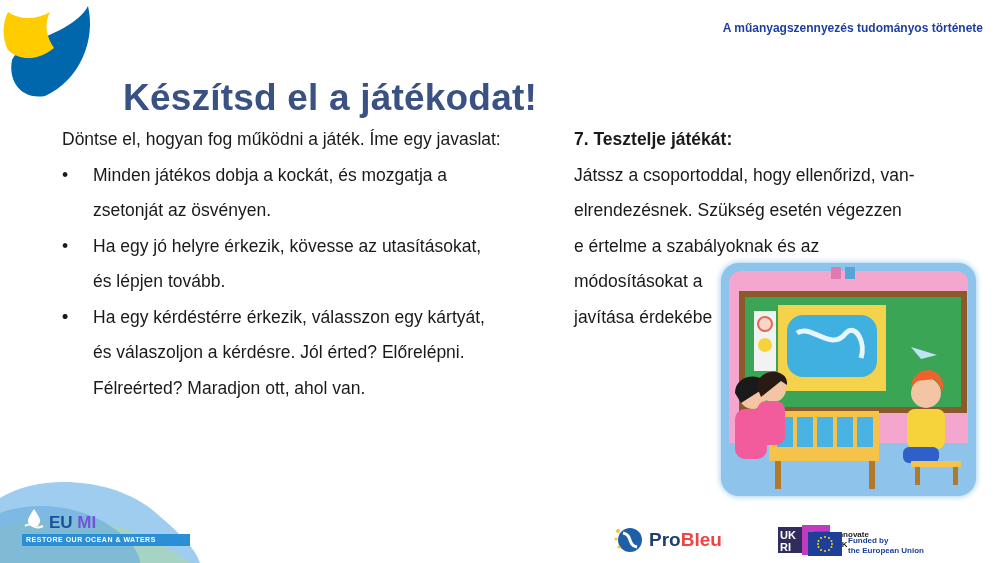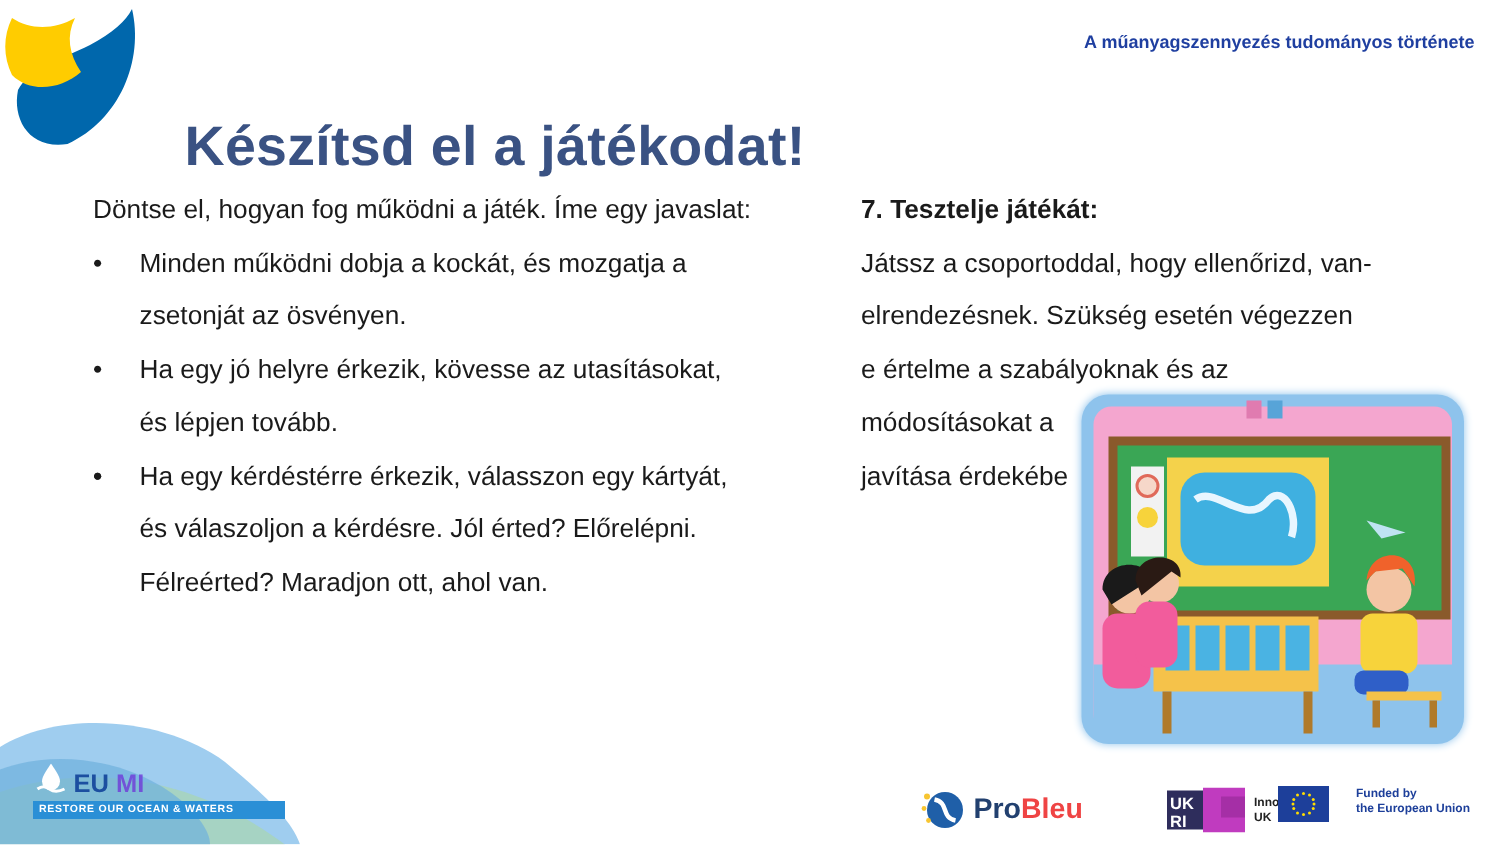--- a/index.html
+++ b/index.html
@@ -26,39 +26,39 @@
   .eu-mi { color: #6d28d9; opacity: 0.7; }
   .eu-bar { position: absolute; left: 0; top: 21px; width: 168px; height: 12px; background: #2a8fd6; color: #fff; font-size: 7px; font-weight: bold; letter-spacing: 0.5px; line-height: 12px; padding-left: 4px; white-space: nowrap; }
 
   .footer-logos { position: absolute; top: 524px; height: 32px; }
   .probleu { left: 613px; display: flex; align-items: center; gap: 6px; }
   .probleu-name { font-size: 19px; font-weight: bold; }
   .probleu-pro { color: #22406f; }
   .probleu-bleu { color: #ef4444; }
   .ukri { left: 738px; display: flex; align-items: center; gap: 6px; margin-left: 40px; }
   .ukri-text { font-size: 8px; font-weight: bold; color: #222; line-height: 10px; }
-  .eu-funded { left: 852px; display: flex; align-items: flex-start; gap: 18px; }
+  .eu-funded { left: 808px; display: flex; align-items: flex-end; gap: 6px; }
   .eu-flag { width: 34px; height: 24px; background: #1d3f9a; position: relative; }
   .eu-funded-text { font-size: 8px; font-weight: bold; color: #1d3f9a; line-height: 10px; }
 </style>
 </head>
 <body>
 
 <svg class="logo" viewBox="0 0 100 100">
   <path d="M88 6 C 96 40, 80 80, 45 96 C 20 100, 8 80, 12 60 C 20 45, 40 40, 60 30 C 75 22, 84 14, 88 6 Z" fill="#0067ac"></path>
   <path d="M8 12 C 20 20, 36 20, 50 12 C 44 24, 46 36, 54 48 C 40 60, 20 62, 8 50 C 2 38, 2 24, 8 12 Z" fill="#ffcc00"></path>
 </svg>
 
 <div class="title">Készítsd el a játékodat!</div>
 <div class="subtitle">A műanyagszennyezés tudományos története</div>
 
 <div class="col col-left">
   <div>Döntse el, hogyan fog működni a játék. Íme egy javaslat:</div>
   <ul class="bullets">
-    <li><span class="dot">•</span><span>Minden működni dobja a kockát, és mozgatja a zsetonját az ösvényen.</span></li>
+    <li><span class="dot">•</span><span>Minden játékos dobja a kockát, és mozgatja a zsetonját az ösvényen.</span></li>
     <li><span class="dot">•</span><span>Ha egy jó helyre érkezik, kövesse az utasításokat, és lépjen tovább.</span></li>
     <li><span class="dot">•</span></li>
     <li><span class="dot">•</span><span>Ha egy kérdéstérre érkezik, válasszon egy kártyát, és válaszoljon a kérdésre. Jól érted? Előrelépni. Félreérted? Maradjon ott, ahol van.</span></li>
   </ul>
 </div>
 
 <div class="col col-right">
   <div class="heading">7. Tesztelje játékát:</div>
   <div>Játssz a csoportoddal, hogy ellenőrizd, van-</div>
   <div>elrendezésnek. Szükség esetén végezzen</div>

